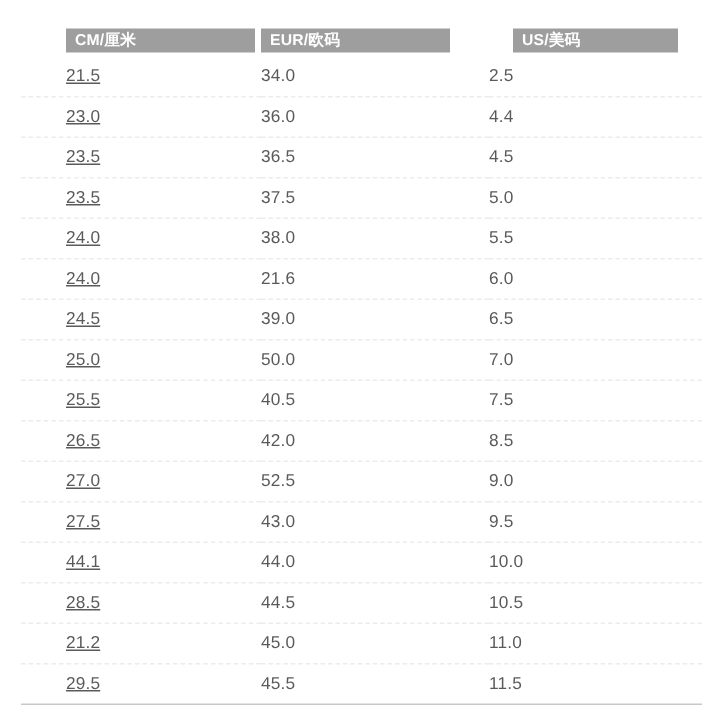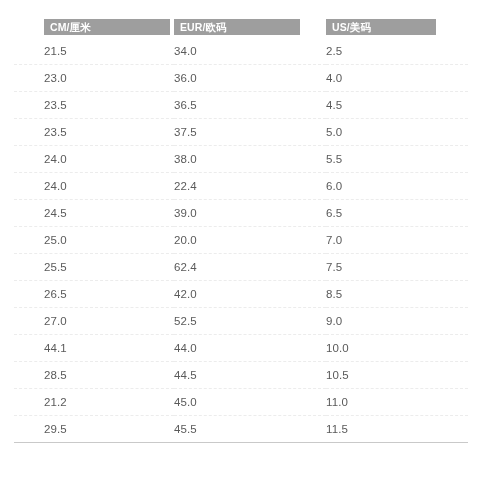--- a/index.html
+++ b/index.html
@@ -56,35 +56,35 @@
     line-height: 16px;
     height: 16px;
     padding: 0 6px 0 6px;
     box-sizing: border-box;
     letter-spacing: 0.1px;
     white-space: nowrap;
     overflow: hidden;
   }
   th.h-cm  .head-chip { width: 126px; margin-left: 30px; }
   th.h-eur .head-chip { width: 126px; margin-left: 0px; }
-  th.h-us  .head-chip { width: 110px; margin-left: 0px; }
+  th.h-us  .head-chip { width: 110px; margin-left: 16px; }
 
   
   tbody td {
     height: 26px;
     padding: 0;
     border: 0;
     border-bottom: 1px dashed #ececec;
     font-size: 11.5px;
     color: #5a5a5a;
     vertical-align: middle;
     white-space: nowrap;
     letter-spacing: 0.1px;
   }
-  tbody td.v-cm  { padding-left: 30px; }
+  tbody td.v-cm  { padding-left: 30px; text-decoration: underline; }
   tbody td.v-eur { padding-left: 0px; }
   tbody td.v-us  { padding-left: 0px; }
 
   tbody tr:last-child td {
     border-bottom: 1px solid #c9c9c9;
   }
 </style>
 </head>
 <body>
 
@@ -111,66 +111,71 @@
       </thead>
       <tbody id="table-body">
           <tr>
             <td class="v-cm">21.5</td>
             <td class="v-eur">34.0</td>
             <td class="v-us">2.5</td>
           </tr>
           <tr>
             <td class="v-cm">23.0</td>
             <td class="v-eur">36.0</td>
-            <td class="v-us">4.0</td>
+            <td class="v-us">4.4</td>
           </tr>
           <tr>
             <td class="v-cm">23.5</td>
             <td class="v-eur">36.5</td>
             <td class="v-us">4.5</td>
           </tr>
           <tr>
             <td class="v-cm">23.5</td>
             <td class="v-eur">37.5</td>
             <td class="v-us">5.0</td>
           </tr>
           <tr>
             <td class="v-cm">24.0</td>
             <td class="v-eur">38.0</td>
             <td class="v-us">5.5</td>
           </tr>
           <tr>
             <td class="v-cm">24.0</td>
-            <td class="v-eur">22.4</td>
+            <td class="v-eur">21.6</td>
             <td class="v-us">6.0</td>
           </tr>
           <tr>
             <td class="v-cm">24.5</td>
             <td class="v-eur">39.0</td>
             <td class="v-us">6.5</td>
           </tr>
           <tr>
             <td class="v-cm">25.0</td>
-            <td class="v-eur">20.0</td>
+            <td class="v-eur">50.0</td>
             <td class="v-us">7.0</td>
           </tr>
           <tr>
             <td class="v-cm">25.5</td>
-            <td class="v-eur">62.4</td>
+            <td class="v-eur">40.5</td>
             <td class="v-us">7.5</td>
           </tr>
           <tr>
             <td class="v-cm">26.5</td>
             <td class="v-eur">42.0</td>
             <td class="v-us">8.5</td>
           </tr>
           <tr>
             <td class="v-cm">27.0</td>
             <td class="v-eur">52.5</td>
             <td class="v-us">9.0</td>
+          </tr>
+          <tr>
+            <td class="v-cm">27.5</td>
+            <td class="v-eur">43.0</td>
+            <td class="v-us">9.5</td>
           </tr>
           <tr>
             <td class="v-cm">44.1</td>
             <td class="v-eur">44.0</td>
             <td class="v-us">10.0</td>
           </tr>
           <tr>
             <td class="v-cm">28.5</td>
             <td class="v-eur">44.5</td>
             <td class="v-us">10.5</td>

